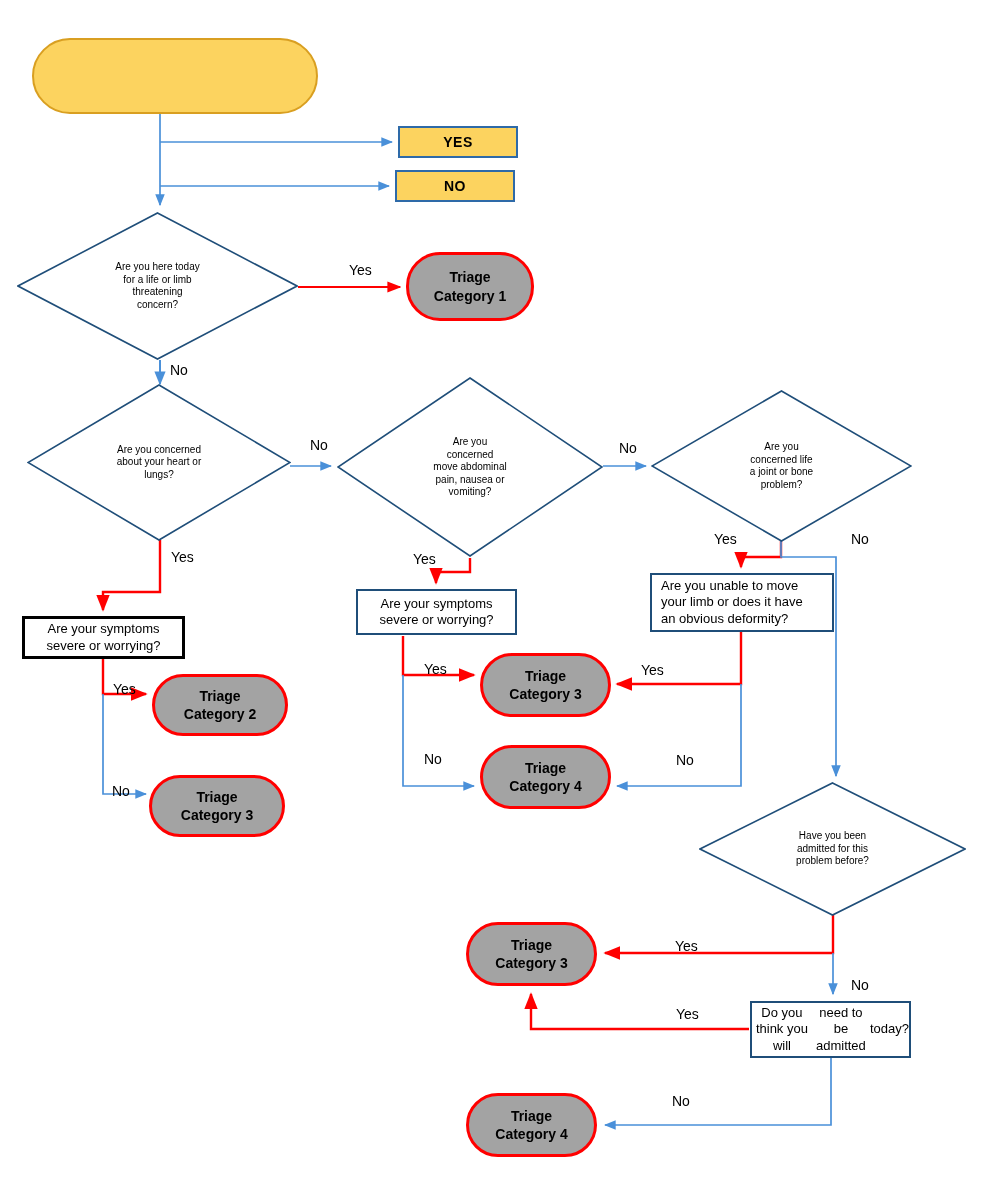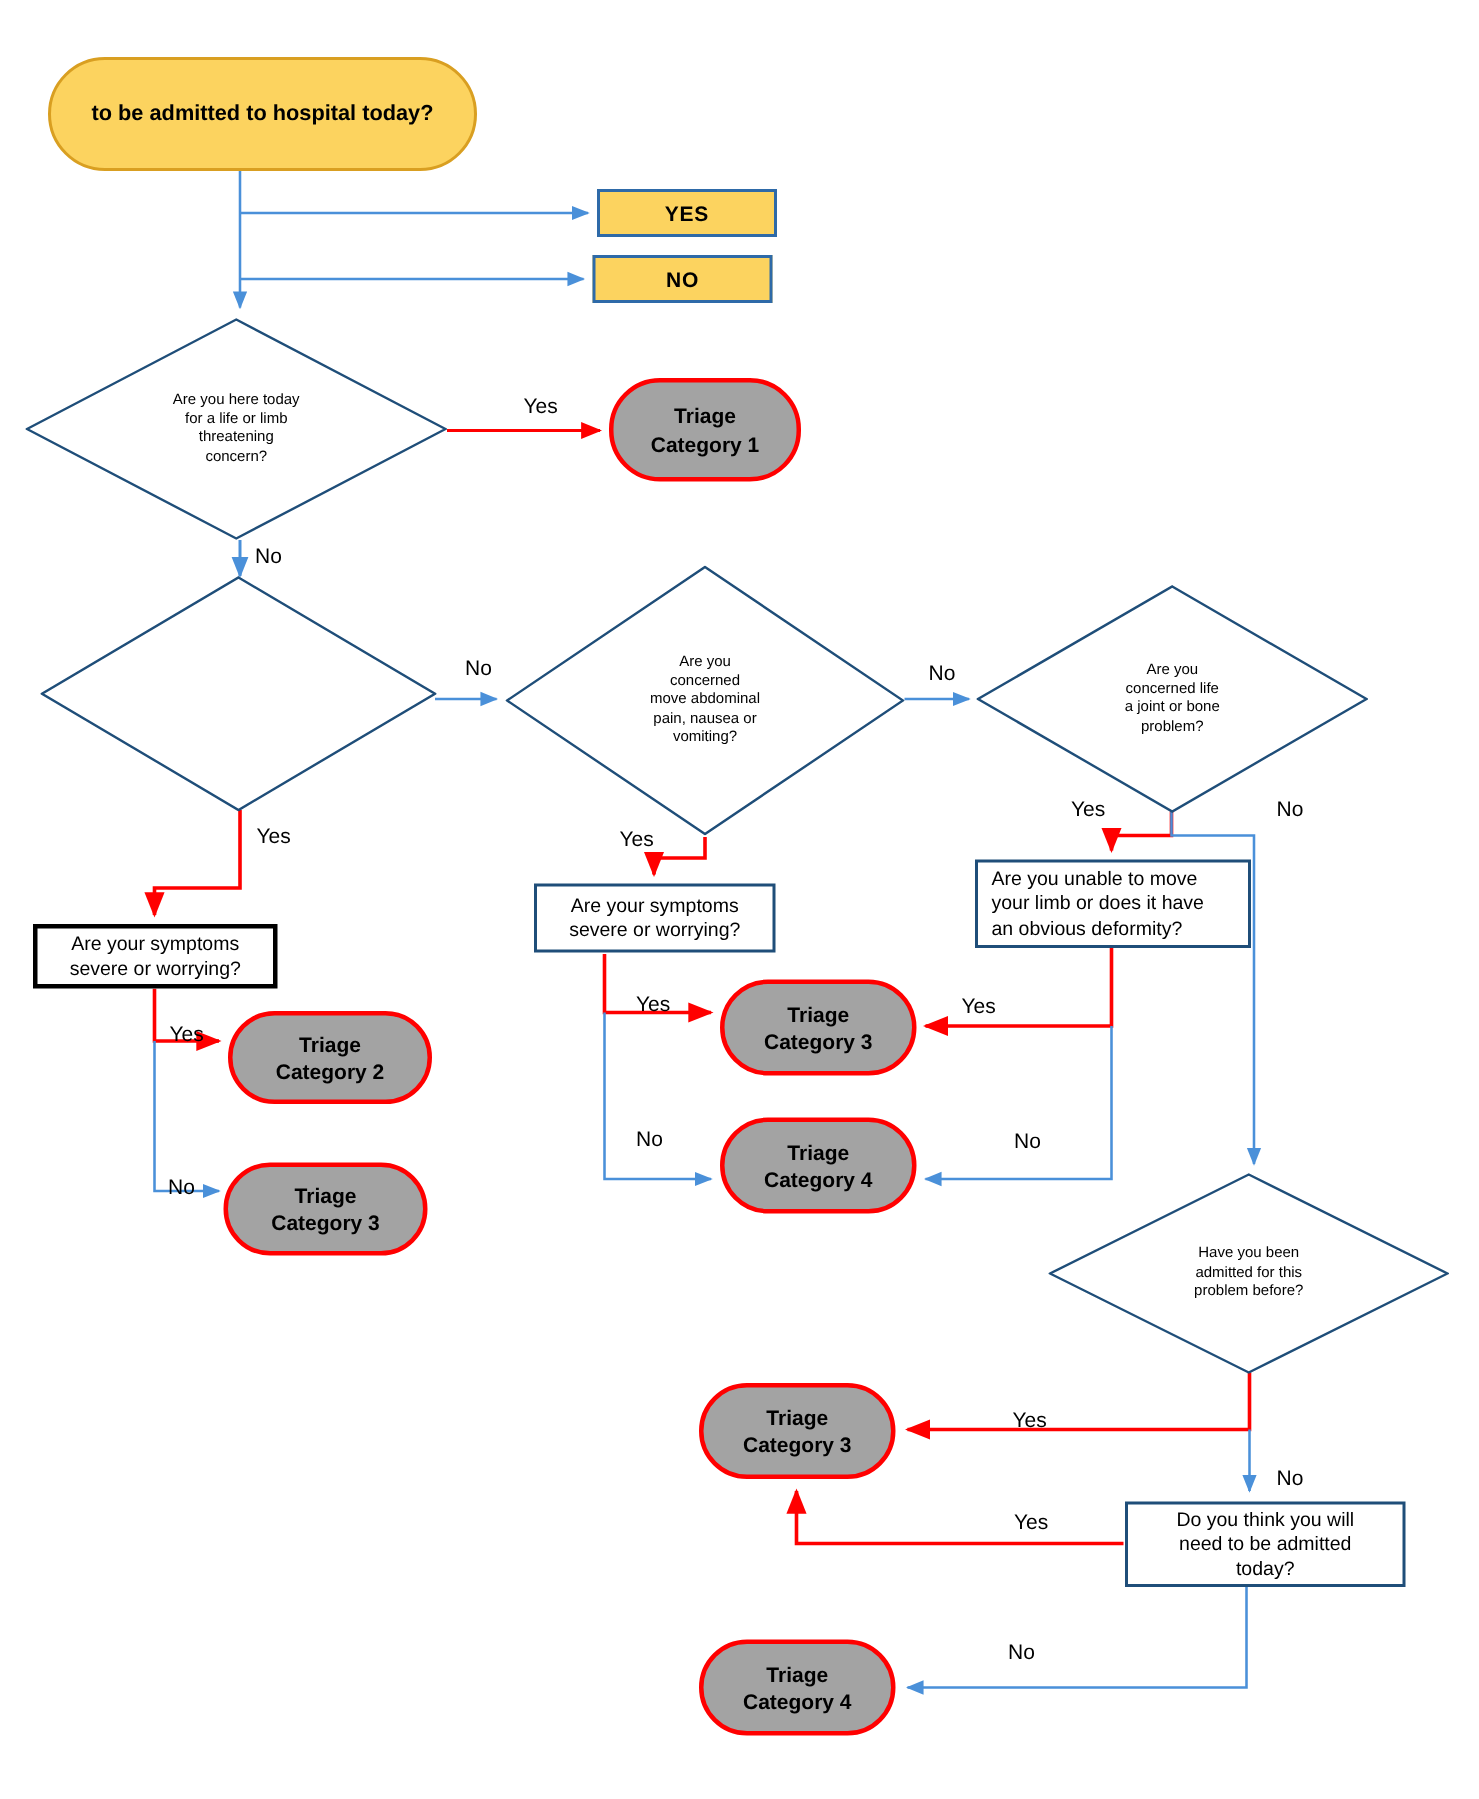--- a/index.html
+++ b/index.html
@@ -189,21 +189,20 @@
     <g stroke-width="2.4" fill="none">
       <path d="M 749 1029 L 531 1029 L 531 994" stroke="#ff0000" marker-end="url(#arrowRed)"></path>
     </g>
 
     <g stroke-width="1.7" fill="none">
       <path d="M 831 1058 L 831 1125 L 605 1125" stroke="#4a90d9" marker-end="url(#arrowBlue)"></path>
     </g>
   </svg>
 
   <div class="node start-pill" style="left:32px; top:38px; width:286px; height:76px;">
-    <span>to be admitted to hospital today?</span>
   </div>
 
   <div class="node legend-box" style="left:398px; top:126px; width:120px; height:32px;">
     <span>YES</span>
   </div>
 
   <div class="node legend-box" style="left:395px; top:170px; width:120px; height:32px;">
     <span>NO</span>
   </div>
 
@@ -221,20 +220,25 @@
 
   <div class="node outcome-pill" style="left:406px; top:252px; width:128px; height:69px; flex-direction:column;">
     <span>Triage</span>
     <span>Category 1</span>
   </div>
 
   <div class="diamond" style="left:27px; top:384px; width:264px; height:157px;">
     <svg class="shape" viewBox="0 0 264 157" preserveAspectRatio="none">
       <polygon points="132,1 263,78.5 132,156 1,78.5" fill="#ffffff" stroke="#1f4e79" stroke-width="1.6"></polygon>
     </svg>
+    <div class="dlabel" style="width:80%;">
+      <div>Are you concerned</div>
+      <div>about your heart or</div>
+      <div>lungs?</div>
+    </div>
   </div>
 
   <div class="diamond" style="left:337px; top:377px; width:266px; height:180px;">
     <svg class="shape" viewBox="0 0 266 180" preserveAspectRatio="none">
       <polygon points="133,1 265,90 133,179 1,90" fill="#ffffff" stroke="#1f4e79" stroke-width="1.6"></polygon>
     </svg>
     <div class="dlabel" style="width:66%;">
       <div>Are you</div>
       <div>concerned</div>
       <div>move abdominal</div>
@@ -300,21 +304,21 @@
       <div>admitted for this</div>
       <div>problem before?</div>
     </div>
   </div>
 
   <div class="node outcome-pill" style="left:466px; top:922px; width:131px; height:64px; flex-direction:column;">
     <span>Triage</span>
     <span>Category 3</span>
   </div>
 
-  <div class="node qbox-blue" style="left:750px; top:1001px; width:187px; height:57px; flex-direction:column;">
+  <div class="node qbox-blue" style="left:750px; top:1001px; width:161px; height:57px; flex-direction:row;">
     <span>Do you think you will</span>
     <span>need to be admitted</span>
     <span>today?</span>
   </div>
 
   <div class="node outcome-pill" style="left:466px; top:1093px; width:131px; height:64px; flex-direction:column;">
     <span>Triage</span>
     <span>Category 4</span>
   </div>
 

